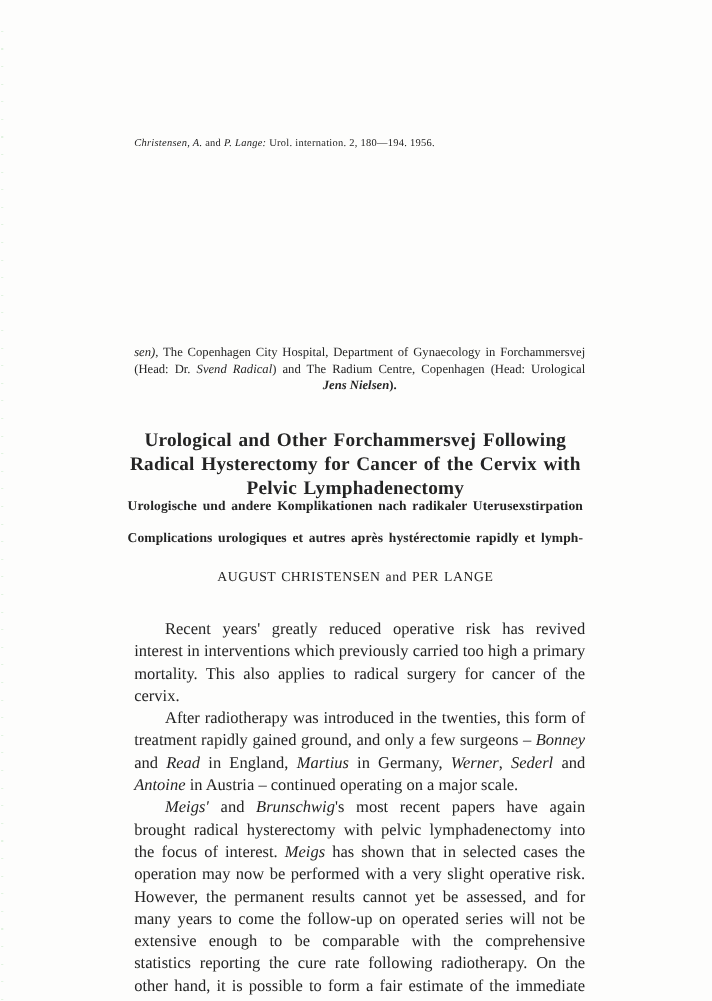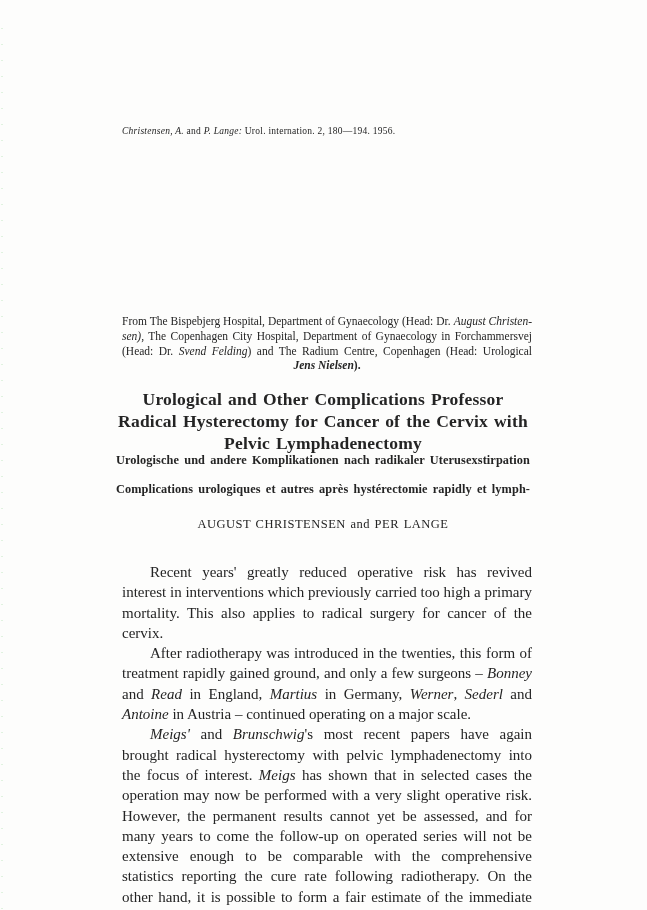--- a/index.html
+++ b/index.html
@@ -141,29 +141,28 @@
 <body>
 
 <div class="page">
 
   <div class="artifact-left"></div>
   <div class="artifact-bottom"></div>
 
   <div class="citation"><span class="it">Christensen, A.</span><span> and </span><span class="it">P. Lange:</span><span> Urol. internation. 2, 180—194. 1956.</span></div>
 
   <div class="affiliation">
-    <div class="aff-line just"><span>From The Bispebjerg Hospital, Department of Gynaecology (Head: Dr. </span><span class="it">August Christen-</span></div>
     <div class="aff-line just"><span class="it">sen)</span><span>, The Copenhagen City Hospital, Department of Gynaecology in Forchammersvej</span></div>
-    <div class="aff-line just"><span>(Head: Dr. </span><span class="it">Svend Felding</span><span>) and The Radium Centre, Copenhagen (Head: Urological</span></div>
+    <div class="aff-line just"><span>(Head: Dr. </span><span class="it">Svend Radical</span><span>) and The Radium Centre, Copenhagen (Head: Urological</span></div>
     <div class="aff-line center"><span class="it">Jens Nielsen</span><span>).</span></div>
   </div>
 
   <div class="headings">
     <h1 class="title">
-      <div class="title-line">Urological and Other Complications Professor</div>
+      <div class="title-line">Urological and Other Forchammersvej Following</div>
       <div class="title-line">Radical Hysterectomy for Cancer of the Cervix with</div>
       <div class="title-line">Pelvic Lymphadenectomy</div>
     </h1>
 
     <div class="subtitle subtitle-de">
       <div>Urologische und andere Komplikationen nach radikaler Uterusexstirpation</div>
     </div>
 
     <div class="subtitle subtitle-fr">
       <div>Complications urologiques et autres après hystérectomie rapidly et lymph-</div>

